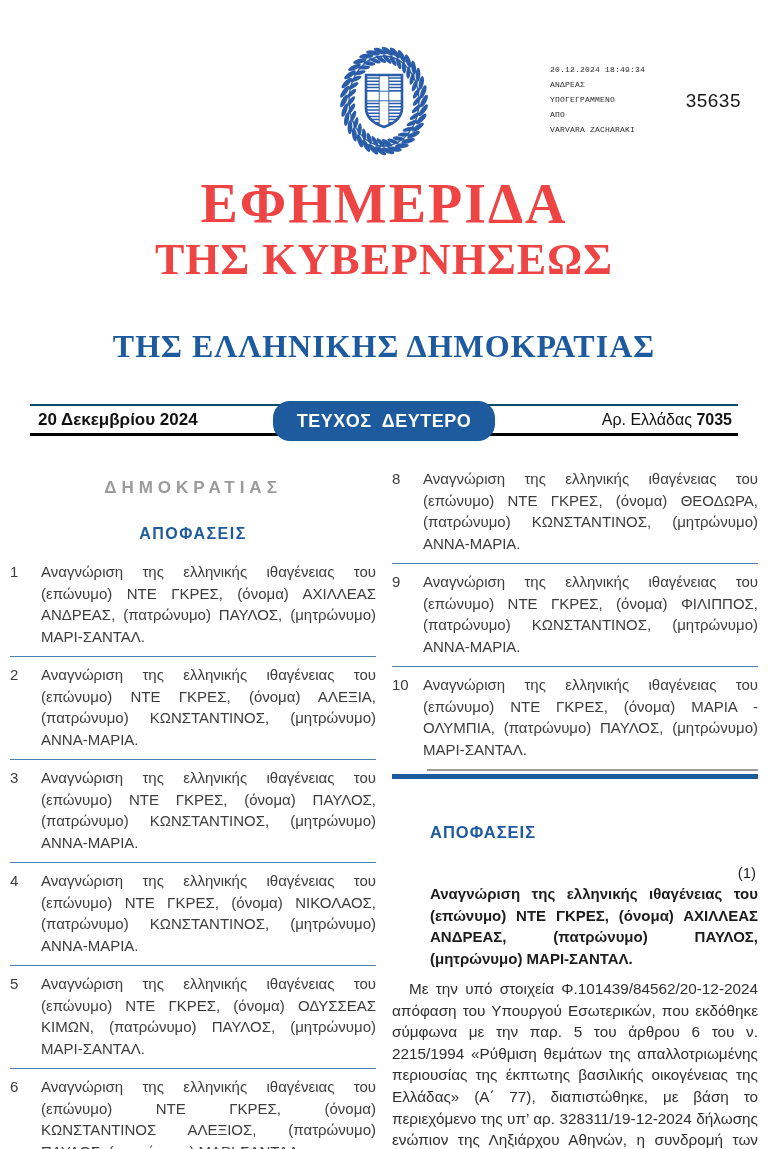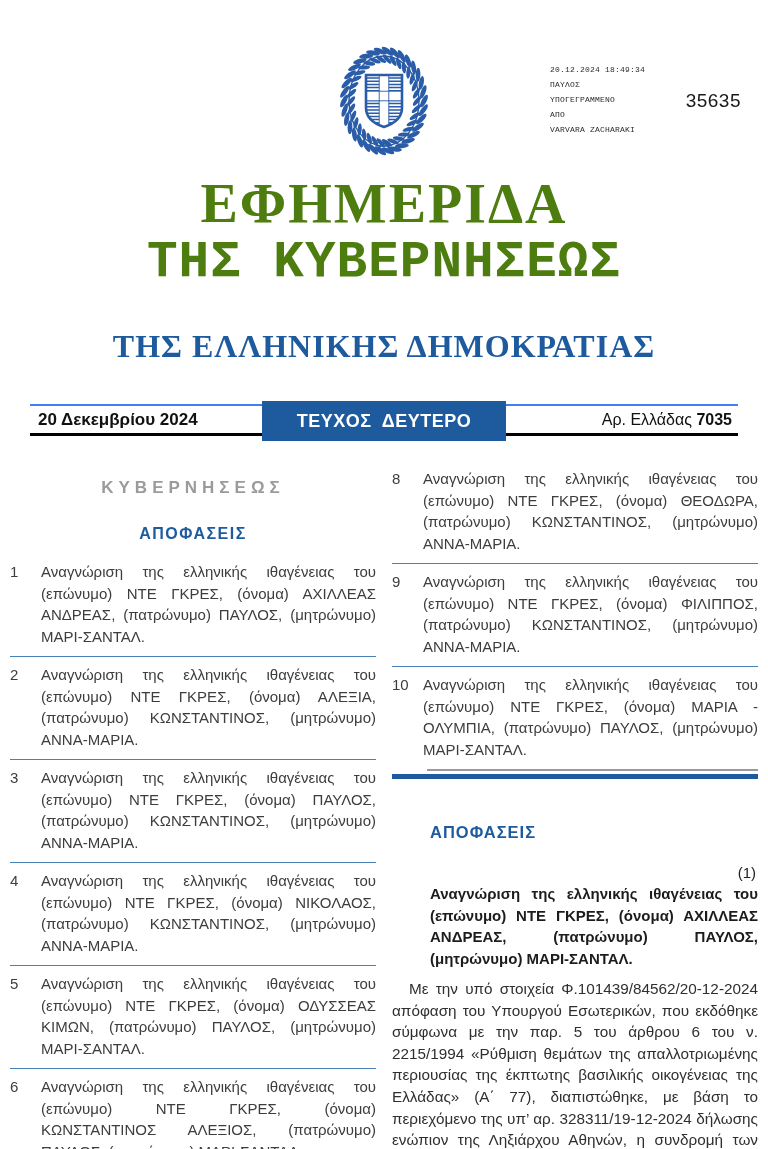--- a/index.html
+++ b/index.html
@@ -17,37 +17,37 @@
   .emblem{position:absolute;left:336px;top:38px;}
   .sig-block{
     position:absolute;left:514px;top:62px;width:150px;
     font-family:Liberation Mono, monospace;font-size:8px;line-height:15px;color:#2b2b2b;
     letter-spacing:.2px;
     margin-left:36px;
   }
   .page-number{
     position:absolute;right:27px;top:90px;font-size:19px;color:#191919;letter-spacing:.5px;
   }
-  .masthead-line{position:absolute;width:100%;text-align:center;color:#4d7c0f;
+  .masthead-line{position:absolute;width:100%;text-align:center;color:#ef4444;
     font-family:"Liberation Serif",serif;font-weight:700;}
   .title-1{top:172px;font-size:56px;letter-spacing:2px;}
-  .title-2{top:234px;font-size:51px;letter-spacing:1px;font-family:Liberation Mono, monospace;}
+  .title-2{top:234px;font-size:44px;letter-spacing:1px;}
   .subtitle{top:328px;font-size:32px;color:var(--blue);letter-spacing:1px;}
 
   
   .issue-bar{
     position:absolute;top:404px;left:30px;right:30px;height:32px;
-    border-top:2px solid #3b82f6;border-bottom:3px solid #000;
+    border-top:2px solid #0c4a6e;border-bottom:3px solid #000;
     display:flex;align-items:center;
   }
   .issue-date{font-size:17px;font-weight:700;color:#111;padding-left:8px;}
   .issue-box{
-    position:absolute;left:50%;transform:translateX(-50%);top:-5px;height:40px;width:244px;
+    position:absolute;left:50%;transform:translateX(-50%);top:-5px;height:40px;width:222px;
     background:var(--blue);color:#fff;display:flex;align-items:center;justify-content:center;
-    font-weight:700;font-size:18px;letter-spacing:.5px;white-space:pre;
+    font-weight:700;font-size:18px;letter-spacing:.5px;white-space:pre;border-radius:17px;
   }
   .issue-no{margin-left:auto;font-size:16px;color:#111;padding-right:6px;}
   .issue-no b{font-weight:700;}
 
   
   .content{position:absolute;top:462px;left:10px;right:10px;bottom:0;display:flex;gap:16px;}
   .col{width:366px;flex:none;}
 
   .toc-header{text-align:center;color:#9b9b9b;font-weight:700;font-size:17px;
     letter-spacing:5px;padding-top:16px;}
@@ -173,42 +173,42 @@
     <rect x="43.2" y="37" width="9.6" height="52" fill="#ffffff"></rect>
     <rect x="30" y="53.2" width="36" height="9.6" fill="#ffffff"></rect>
     <rect x="43.2" y="37" width="9.6" height="52" fill="none" stroke="#2a5ca8" stroke-width="0.9"></rect>
     <rect x="30" y="53.2" width="36" height="9.6" fill="none" stroke="#2a5ca8" stroke-width="0.9"></rect>
   </g>
   <path d="M30 37 h36 v33 q0 13 -18 19 q-18 -6 -18 -19 z" fill="none" stroke="#2a5ca8" stroke-width="2.6"></path>
 </svg>
 
 <div class="sig-block">
   <div>20.12.2024 18:49:34</div>
-  <div>ΠΑΥΛΟΣ</div>
+  <div>ΑΝΔΡΕΑΣ</div>
   <div>ΥΠΟΓΕΓΡΑΜΜΕΝΟ</div>
   <div>ΑΠΟ</div>
   <div>VARVARA ZACHARAKI</div>
 </div>
 
 <div class="page-number">35635</div>
 
 <div class="masthead-line title-1">ΕΦΗΜΕΡΙΔΑ</div>
 <div class="masthead-line title-2">ΤΗΣ ΚΥΒΕΡΝΗΣΕΩΣ</div>
 <div class="masthead-line subtitle">ΤΗΣ ΕΛΛΗΝΙΚΗΣ ΔΗΜΟΚΡΑΤΙΑΣ</div>
 
 <div class="issue-bar">
   <span class="issue-date">20 Δεκεμβρίου 2024</span>
   <span class="issue-box">ΤΕΥΧΟΣ  ΔΕΥΤΕΡΟ</span>
   <span class="issue-no"><span>Αρ. Ελλάδας </span><b>7035</b></span>
 </div>
 
 <div class="content">
 
   <div class="col left-col">
-    <div class="toc-header">ΚΥΒΕΡΝΗΣΕΩΣ</div>
+    <div class="toc-header">ΔΗΜΟΚΡΑΤΙΑΣ</div>
     <div class="toc-section">ΑΠΟΦΑΣΕΙΣ</div>
 
     <div class="toc-item">
       <span class="toc-num">1</span>
       <span class="toc-text">Αναγνώριση της ελληνικής ιθαγένειας του (επώνυμο) ΝΤΕ ΓΚΡΕΣ, (όνομα) ΑΧΙΛΛΕΑΣ ΑΝΔΡΕΑΣ, (πατρώνυμο) ΠΑΥΛΟΣ, (μητρώνυμο) ΜΑΡΙ-ΣΑΝΤΑΛ.</span>
     </div>
     <div class="toc-item">
       <span class="toc-num">2</span>
       <span class="toc-text">Αναγνώριση της ελληνικής ιθαγένειας του (επώνυμο) ΝΤΕ ΓΚΡΕΣ, (όνομα) ΑΛΕΞΙΑ, (πατρώνυμο) ΚΩΝΣΤΑΝΤΙΝΟΣ, (μητρώνυμο) ΑΝΝΑ-ΜΑΡΙΑ.</span>
     </div>

